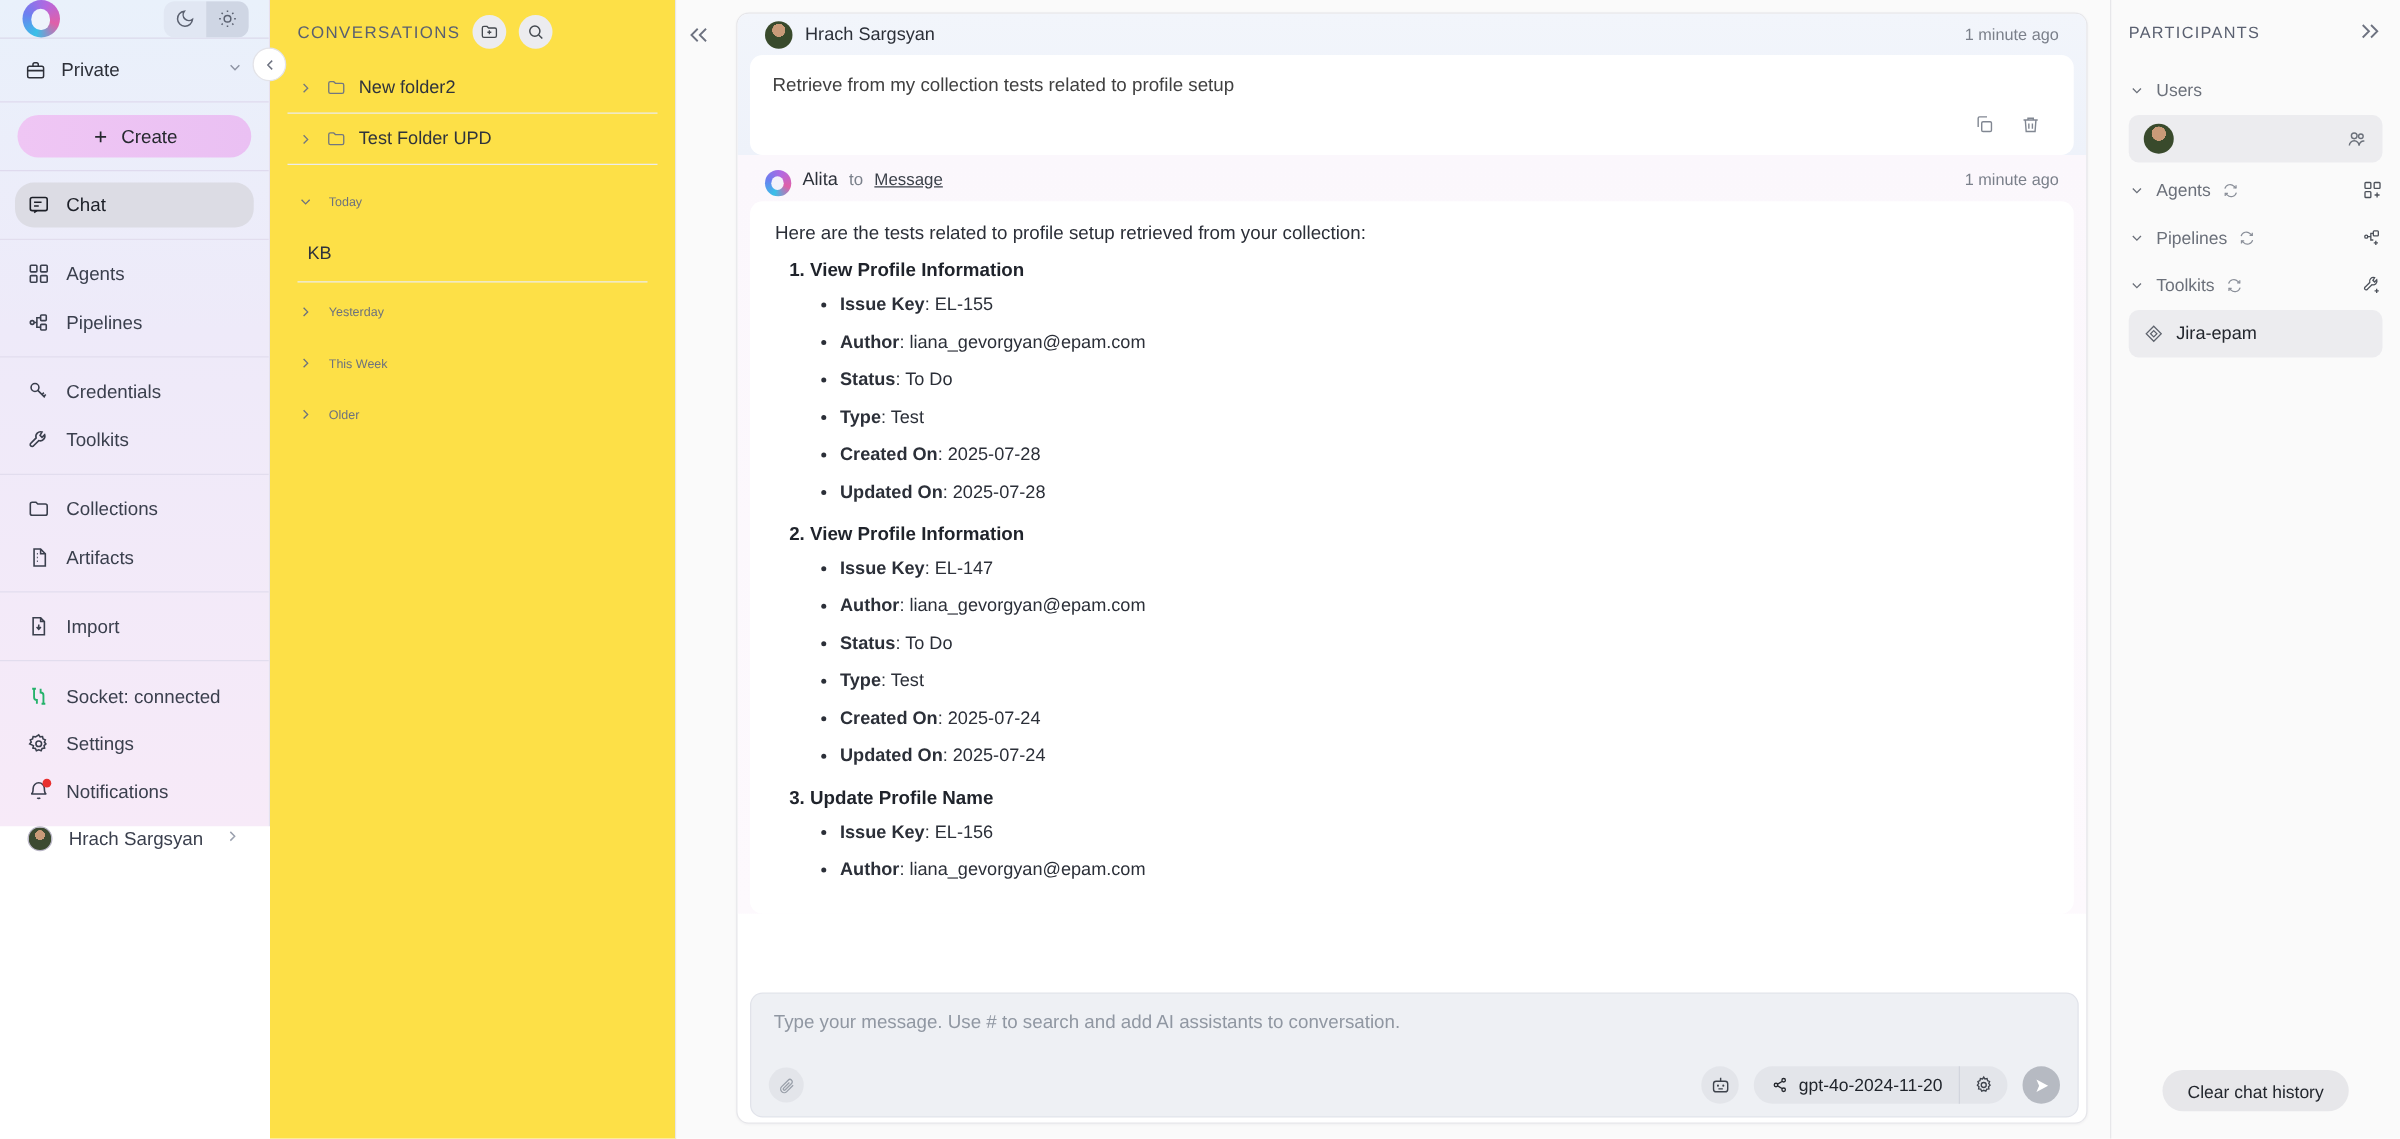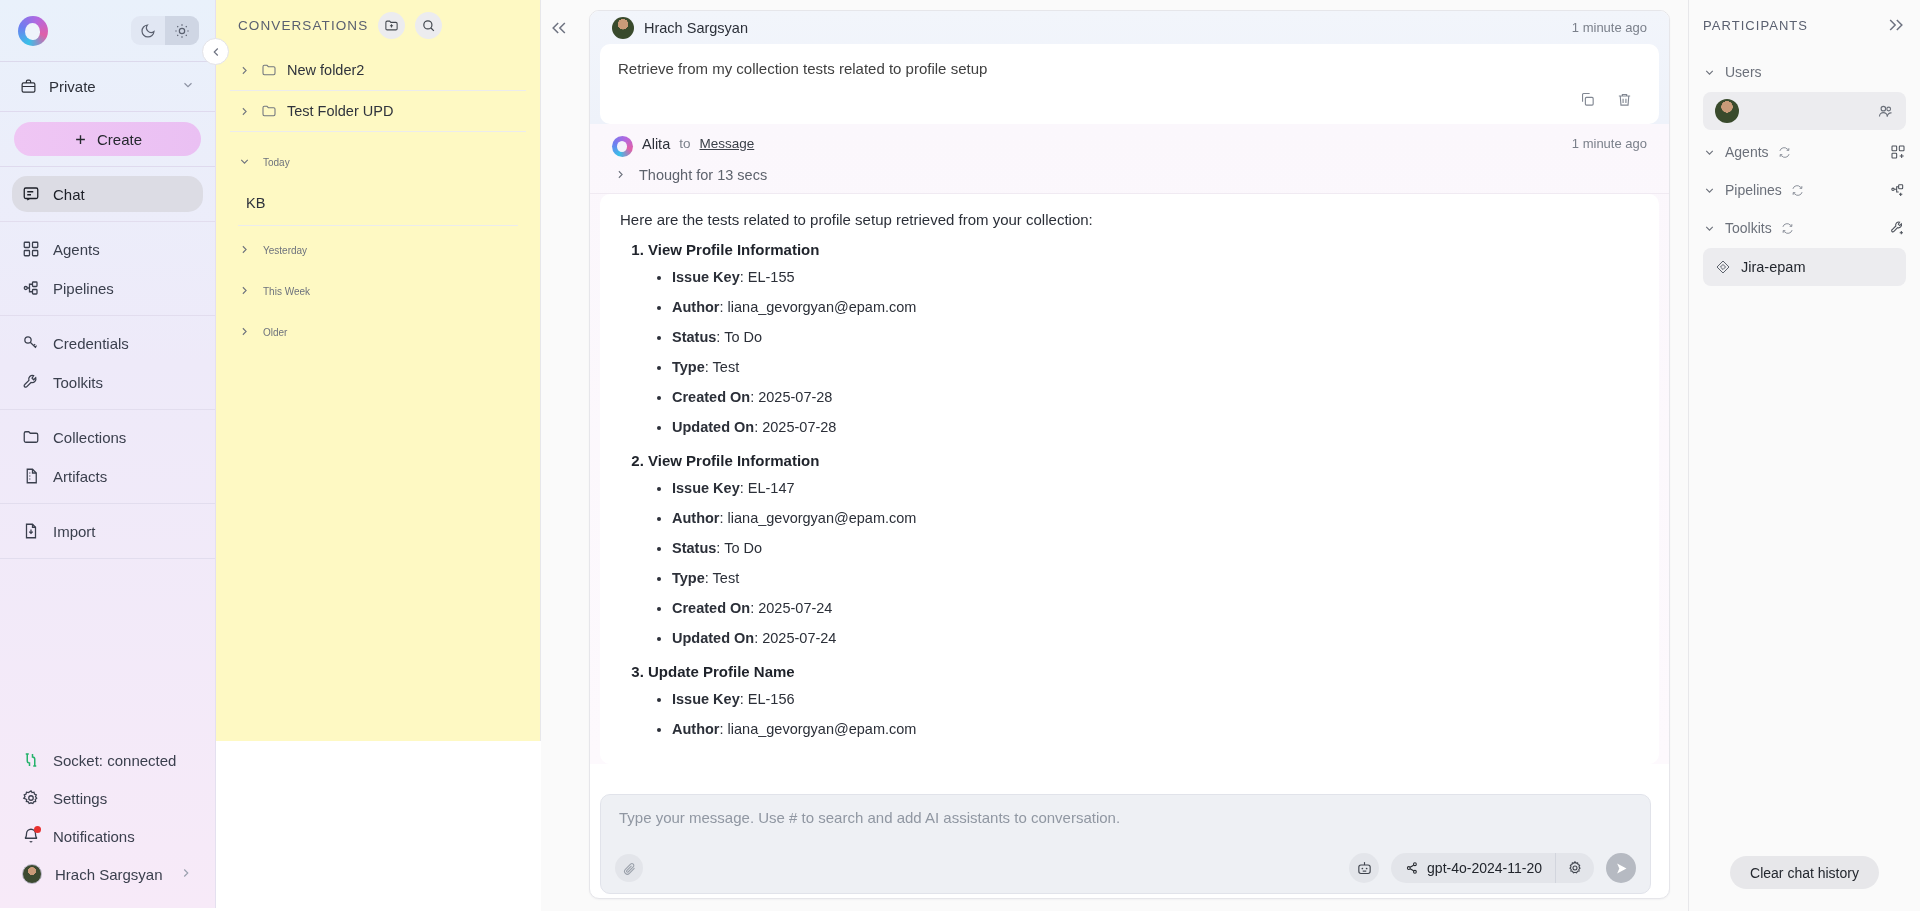--- a/index.html
+++ b/index.html
@@ -7,21 +7,21 @@
     width: 1920px; height: 911px;
     font-family: "Liberation Sans", sans-serif;
     overflow: hidden;
     background: #ffffff;
     color: #25282e;
   }
   .app { display: flex; width: 1920px; height: 911px; }
 
   
   .leftnav {
-    width: 216px; height: 908px; flex: 0 0 216px;
+    width: 216px; height: 661px; flex: 0 0 216px;
     background: linear-gradient(180deg, #e9f1fb 0%, #eeeaf9 40%, #f7eaf8 100%);
     display: flex; flex-direction: column; position: relative;
     border-right: 1px solid #e4e0ef;
   }
   .ln-top {
     height: 62px; display: flex; align-items: center; justify-content: space-between;
     padding: 0 16px 0 18px; border-bottom: 1px solid #dcd9ec;
   }
   .logo { width: 30px; height: 30px; border-radius: 50%;
     background: conic-gradient(from 200deg, #39c0e8, #6d7ef0, #b368e0, #e060a8, #39c0e8);
@@ -56,21 +56,21 @@
   .sock-icon { color: #25b26b; }
   .bell-wrap { position: relative; display:flex; }
   .bell-dot { position: absolute; right: -1px; top: -1px; width: 7px; height: 7px; border-radius: 50%; background: #e8302f; }
   .avatar-sm { width: 20px; height: 20px; border-radius: 50%; flex: 0 0 20px;
     background: radial-gradient(circle at 50% 34%, #c99a78 0 26%, #3c4a30 27% 100%);
     border: 1px solid #b9b6c6; background-size: cover; }
   .user-chev { margin-left: auto; color: #9aa0ae; }
 
   
   .convpanel {
-    width: 325px; flex: 0 0 325px; height: 741px; background: #fef9c3;
+    width: 325px; flex: 0 0 325px; height: 911px; background: #fde047;
     border-right: 1px solid #e7e7ea; position: relative;
   }
   .conv-head {
     height: 50px; display: flex; align-items: center; gap: 10px; padding: 0 16px 0 22px;
   }
   .conv-title { font-size: 13.5px; letter-spacing: 1.1px; color: #5a6070; font-weight: 400; }
   .circ-btn { width: 27px; height: 27px; border-radius: 50%; background: #ececef;
      display: flex; align-items: center; justify-content: center; color: #43484f; cursor: pointer; }
   .collapse-handle {
     position: absolute; left: -14px; top: 38px; width: 27px; height: 27px; border-radius: 50%;
@@ -128,21 +128,21 @@
      font-size: 14.5px; color: #5e636d; cursor: pointer; border-bottom: 1px solid #f0eaf2; }
   .answer-card { background: #fff; margin: 0 10px; border-radius: 10px; padding: 14px 20px 20px 20px; }
   .answer-p { font-size: 15px; color: #2b2f38; line-height: 1.55; margin-bottom: 6px; }
   ol.tests { list-style: decimal; margin: 0 0 0 28px; }
   ol.tests > li { margin: 10px 0 0 0; font-size: 15px; font-weight: bold; color: #1f232b; }
   ol.tests > li > ul { list-style: disc; margin: 4px 0 0 24px; font-weight: normal; }
   ol.tests > li > ul > li { font-size: 14.5px; line-height: 1.52; color: #2b2f38; padding: 4px 0; }
   ol.tests b { font-weight: bold; }
 
   
-  .composer { margin: 10px 18px 4px 10px; background: #eef0f4; border: 1px solid #e1e3ea;
+  .composer { margin: 10px 6px 4px 10px; background: #eef0f4; border: 1px solid #e1e3ea;
      border-radius: 10px; height: 100px; display: flex; flex-direction: column; padding: 12px 14px 10px 14px; }
   .composer-ph { font-size: 15px; color: #9097a2; padding: 2px 4px; }
   .composer-row { margin-top: auto; display: flex; align-items: center; }
   .attach-btn { width: 28px; height: 28px; border-radius: 50%; background: #e3e5ea;
      display: flex; align-items: center; justify-content: center; color: #9aa0aa; cursor: pointer; }
   .composer-right { margin-left: auto; display: flex; align-items: center; gap: 12px; }
   .bot-btn { width: 30px; height: 30px; border-radius: 50%; background: #e3e5ea;
      display: flex; align-items: center; justify-content: center; color: #3e434c; cursor: pointer; }
   .model-pill { height: 30px; background: #e3e5ea; border-radius: 15px; display: flex; align-items: center; }
   .model-left { display: flex; align-items: center; gap: 8px; padding: 0 13px 0 14px; height: 30px;
@@ -488,28 +488,20 @@
           </div>
         </div>
 
         <div class="msg-agent">
           <div class="agent-head">
             <span class="agent-logo"></span>
             <span class="agent-name">Alita</span>
             <span class="agent-to">to</span>
             <span class="agent-target">Message</span>
             <span class="msg-time">1 minute ago</span>
-          </div>
-          <div class="thought-row">
-            <span style="display:flex;color:#6d727d">
-              <svg width="13" height="13" viewBox="0 0 24 24" fill="none" stroke="currentColor" stroke-width="2">
-                  <path d="M9 6l6 6-6 6"></path>
-                </svg>
-            </span>
-            <span>Thought for 13 secs</span>
           </div>
 
           <div class="answer-card">
             <div class="answer-p">Here are the tests related to profile setup retrieved from your collection:</div>
             <ol class="tests">
               <li>
                 <span>View Profile Information</span>
                 <ul>
                   <li><b>Issue Key</b>: <span>EL-155</span></li>
                   <li><b>Author</b>: <span>liana_gevorgyan@epam.com</span></li>

